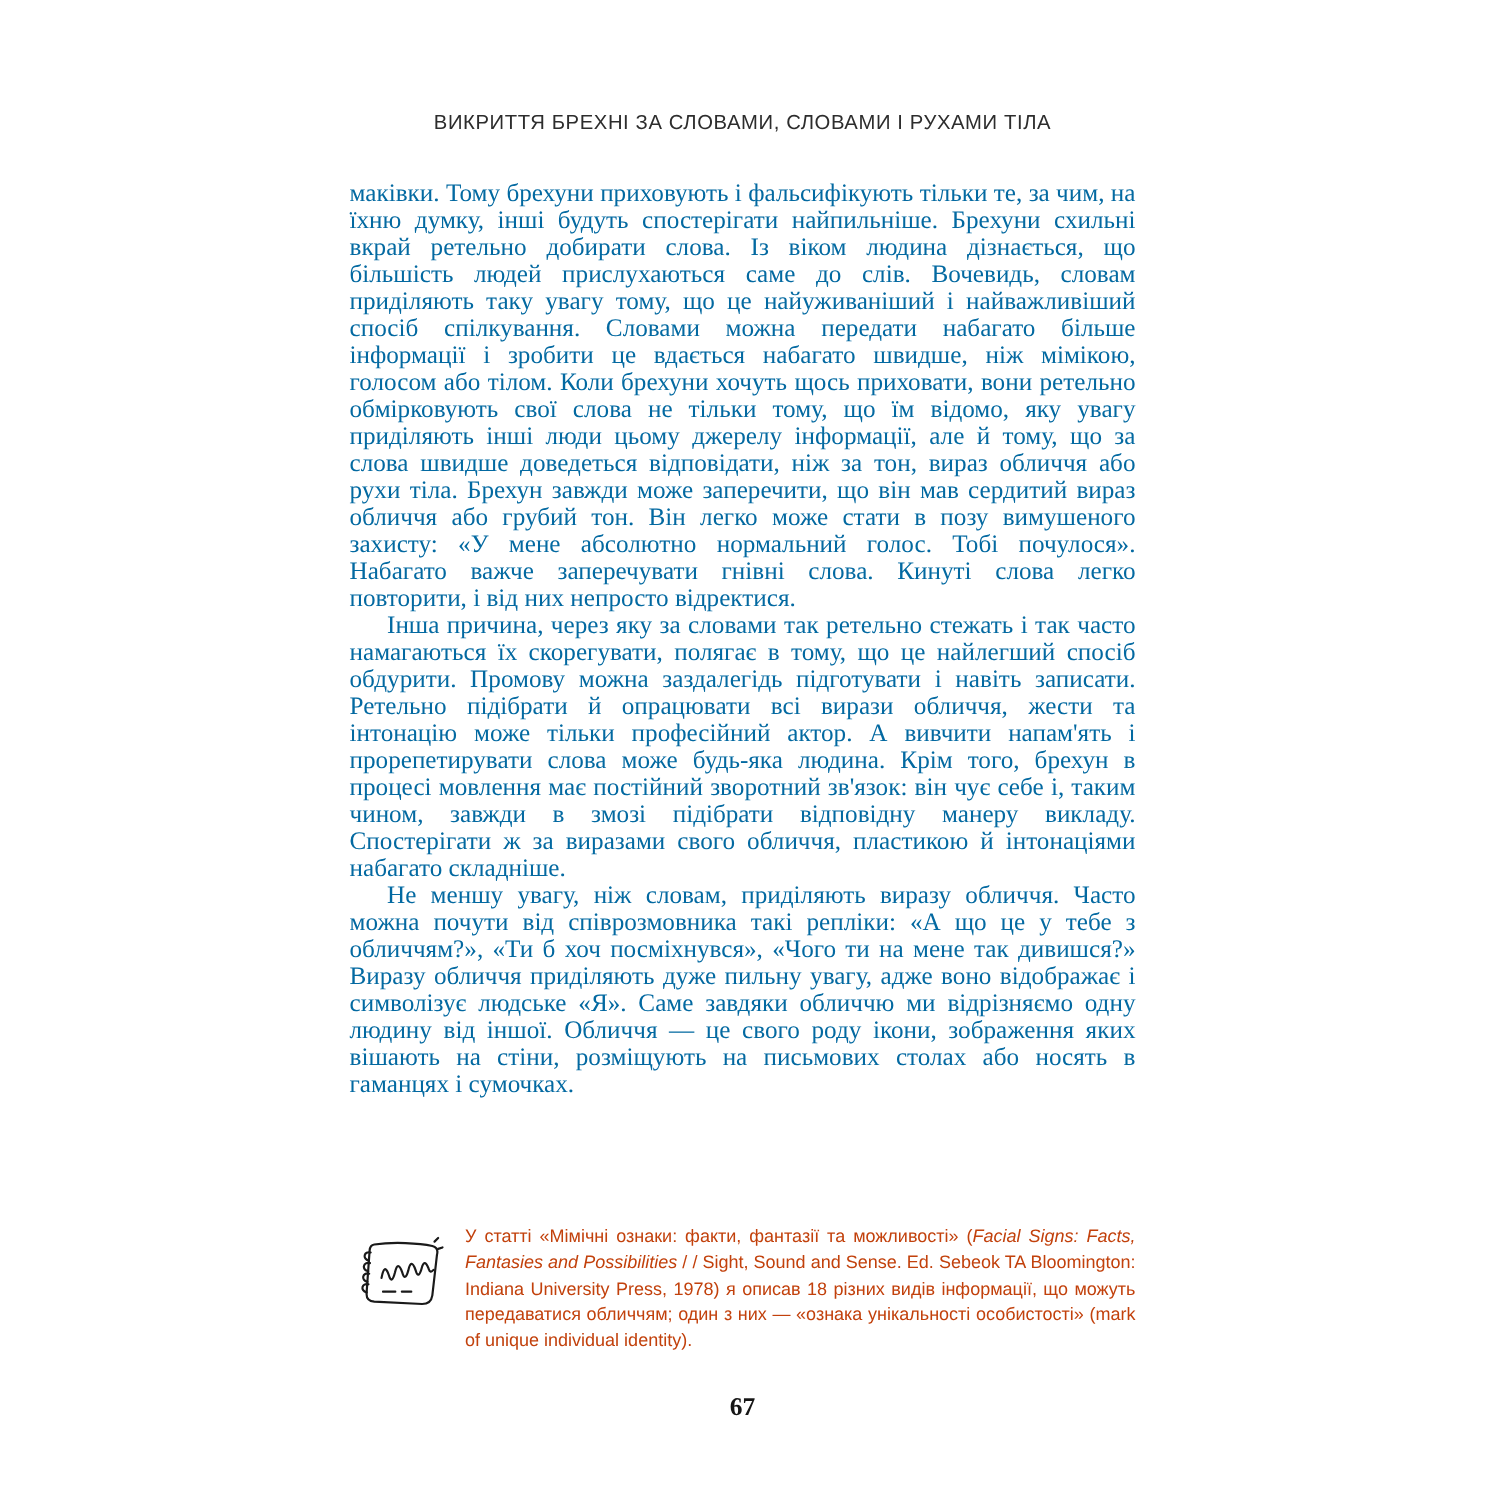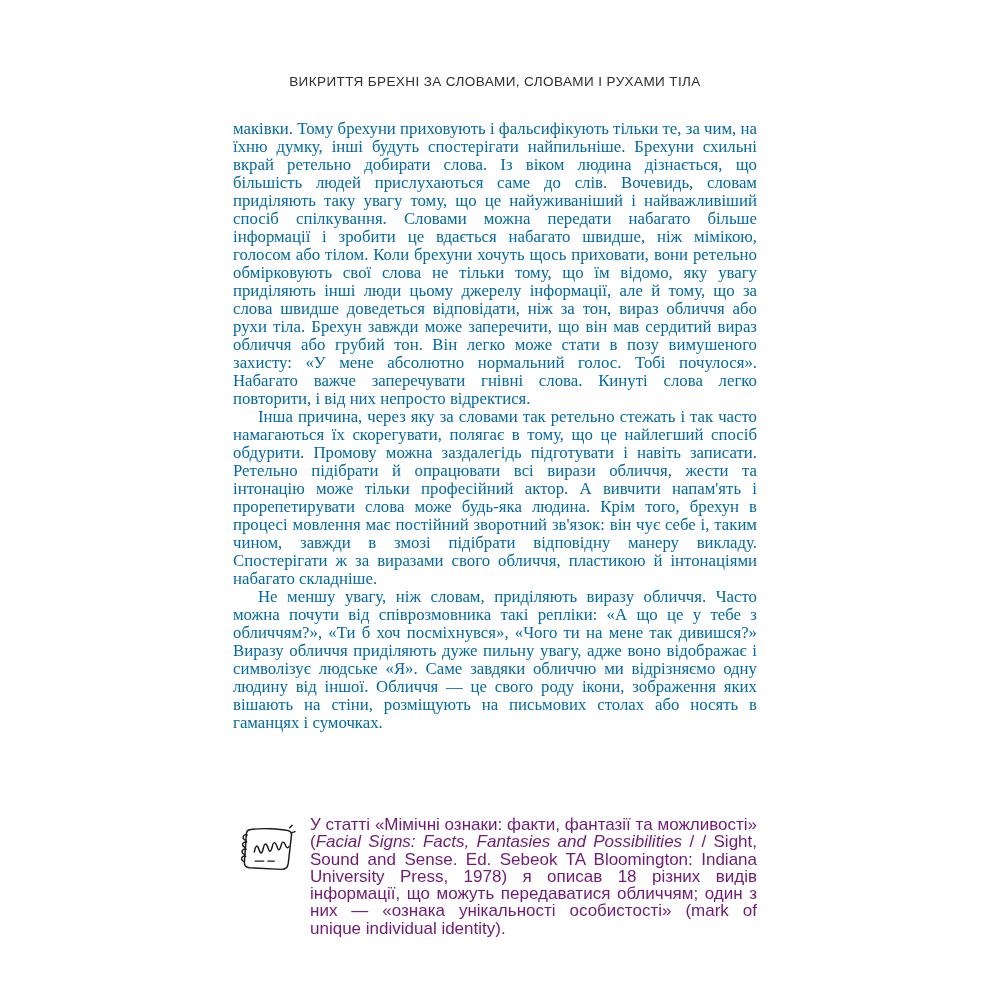--- a/index.html
+++ b/index.html
@@ -37,23 +37,23 @@
     align-items: flex-start;
     gap: 13px;
   }
   .note-icon {
     flex: 0 0 64px;
     height: 62px;
     margin-top: 4px;
   }
   .note-text {
     font-family: "Liberation Sans", sans-serif;
-    font-size: 17px;
+    font-size: 12px;
     line-height: 17.3px;
-    color: #701a75;
+    color: #c2410c;
     text-align: justify;
   }
   .italic { font-style: italic; }
 
   .page-number {
     position: absolute;
     top: 928px; left: 233px; width: 524px;
     text-align: center;
     font-weight: bold;
     font-size: 17px;
@@ -82,14 +82,15 @@
         <path d="M13.5 30.1 c-4.5 -1.2 -6 4.5 -1.2 5.6"></path>
         <path d="M13 37.4 c-4.5 -1.2 -6 4.5 -1.2 5.6"></path>
         <path d="M22 33 q2 -11 5 -2 q2 7 4.2 -1.5 q2 -9 5 -0.5 q2 7 4.2 -1 q2 -9 5 -0.5 q2 7 4.2 -1 q1.8 -7 4.6 -0.5 q1.2 4.5 3.6 1.5"></path>
         <path d="M23 42.5 h8.5 M36 42.5 h6.5"></path>
         <path d="M58.5 8 l2.5 -2.5 M61 13 l3 -1"></path>
       </svg>
     </div>
     <div class="note-text"><span>У статті «Мімічні ознаки: факти, фантазії та можливості» (</span><span class="italic">Facial Signs: Facts, Fantasies and Possibilities</span><span> / / Sight, Sound and Sense. Ed. Sebeok TA Bloomington: Indiana University Press, 1978) я описав 18 різних видів інформації, що можуть передаватися обличчям; один з них — «ознака унікальності особистості» (mark of unique individual identity).</span></div>
   </div>
 
+  <div class="page-number">67</div>
 
 </div>
 
 </body></html>

